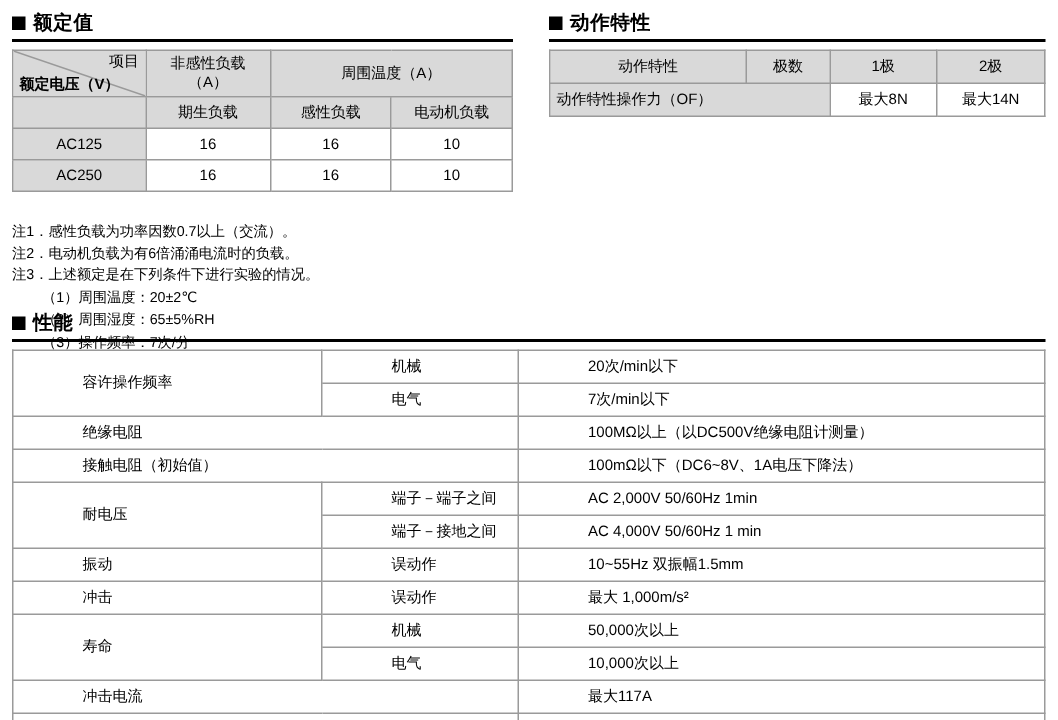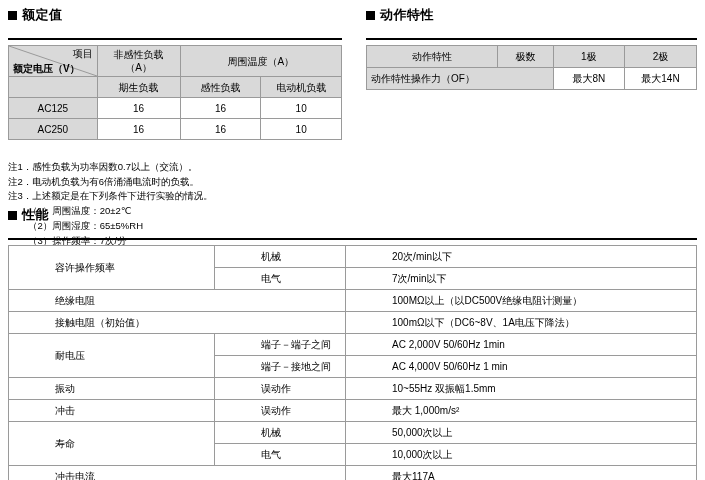--- a/index.html
+++ b/index.html
@@ -24,21 +24,21 @@
   }
 
   
   .sec-head {
     display: flex;
     align-items: center;
     font-size: 13px;
     font-weight: bold;
     letter-spacing: 0.5px;
     border-bottom: 2px solid #000;
-    padding-bottom: 14px;
+    padding-bottom: 2px;
     margin: 0;
   }
   .sec-head .sq {
     display: inline-block;
     width: 9px;
     height: 9px;
     background: #000;
     margin-right: 5px;
   }
 

